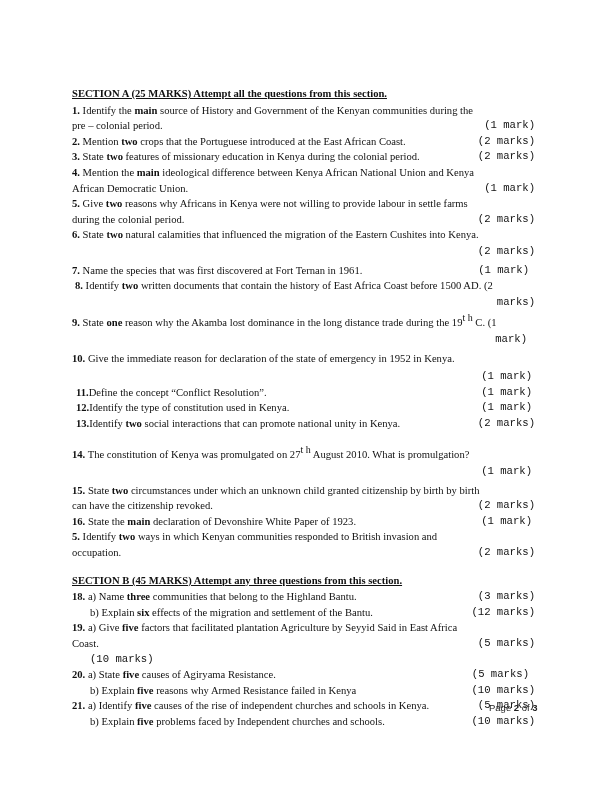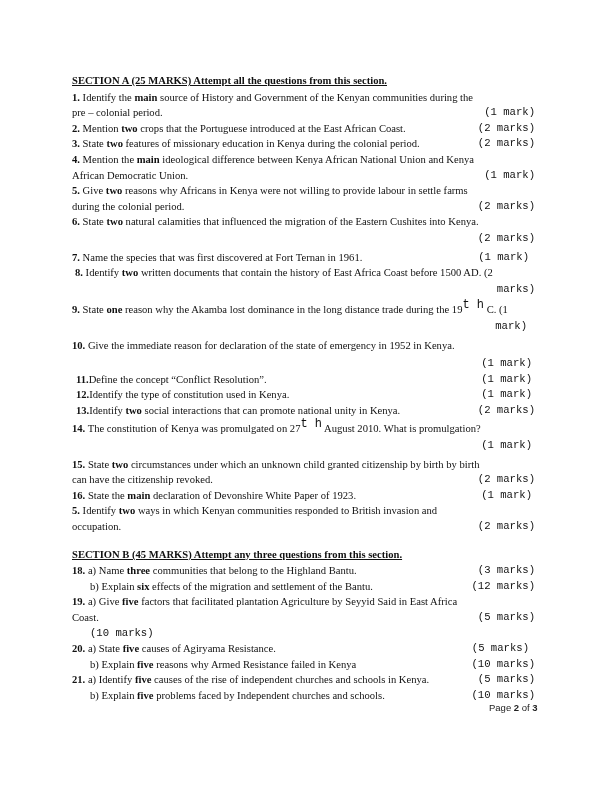--- a/index.html
+++ b/index.html
@@ -1,29 +1,29 @@
 <!DOCTYPE html>
 <html><head>
 <meta charset="utf-8">
 <style>
   html, body { margin: 0; padding: 0; background: #ffffff; }
   body { width: 612px; height: 792px; position: relative; overflow: hidden;
          font-family: "Liberation Serif", "DejaVu Serif", serif; color: #111; }
-  .page { position: absolute; left: 72px; top: 73px; width: 463px; font-size: 10.6px; line-height: 15.6px; }
+  .page { position: absolute; left: 72px; top: 86px; width: 463px; font-size: 10.6px; line-height: 15.6px; }
   .sec { font-weight: bold; text-decoration: underline; margin-bottom: 1px; }
   .sec-b { margin-top: 12px; }
   .q { position: relative; }
   .line { display: block; }
   .row { display: flex; justify-content: space-between; }
   .mk { white-space: nowrap; font-family: Liberation Mono, monospace; }
   .right { text-align: right; }
   .num { font-weight: bold; }
   b { font-weight: bold; }
   .sub { padding-left: 18px; }
-  sup { font-size: 12px; line-height: 0; vertical-align: super; font-family: Liberation Mono, monospace; }
+  sup { font-size: 10px; line-height: 0; vertical-align: super; }
   .footer { position: absolute; left: 489px; top: 702px; font-family: "Liberation Sans", "DejaVu Sans", sans-serif; font-size: 9.5px; color: #222; }
   .footer b { font-weight: bold; }
   .q8 { padding-left: 3px; }
   .q11 { padding-left: 4px; }
 </style>
 </head>
 <body>
 
 <div class="page">
 
@@ -96,21 +96,21 @@
   <div class="q row q11">
     <span><span class="num">12.</span><span>Identify  the type of constitution  used in Kenya.</span></span>
     <span class="mk" style="padding-right:3px;">(1 mark)</span>
   </div>
 
   <div class="q row q11">
     <span><span class="num">13.</span><span>Identify  </span><b>two</b><span> social interactions that can promote national unity in Kenya.</span></span>
     <span class="mk">(2 marks)</span>
   </div>
 
-  <div class="q" style="margin-top:3px;">
+  <div class="q" style="margin-top:16px;">
     <span class="line"><span class="num">14.</span> <span>The constitution of Kenya was promulgated  on 27</span><sup>t h</sup><span> August 2010. What is promulgation?</span></span>
     <div class="right"><span class="mk" style="padding-right:3px;">(1 mark)</span></div>
   </div>
 
   <div class="q" style="margin-top:3px;">
     <span class="line"><span class="num">15.</span> <span>State </span><b>two</b><span> circumstances  under which an unknown child  granted citizenship  by birth by birth</span></span>
     <div class="row">
         <span>can have the citizenship  revoked.</span>
         <span class="mk">(2 marks)</span>
       </div>

